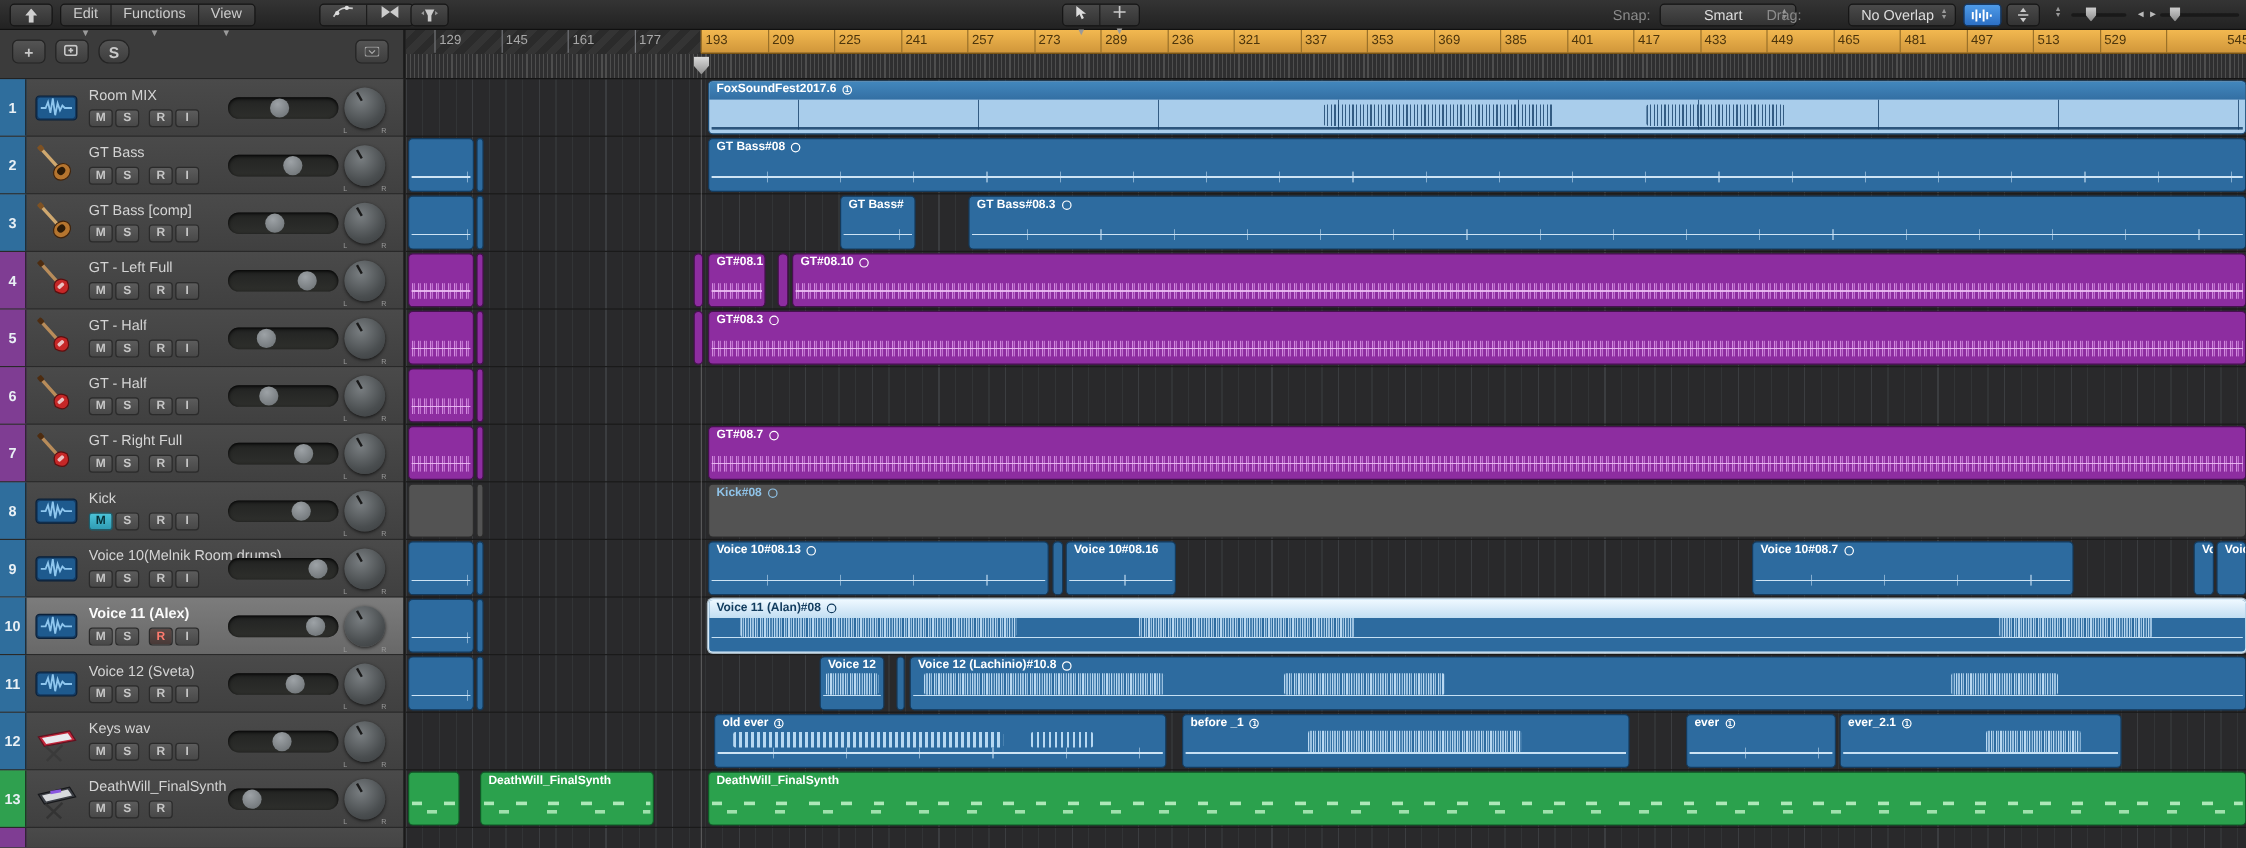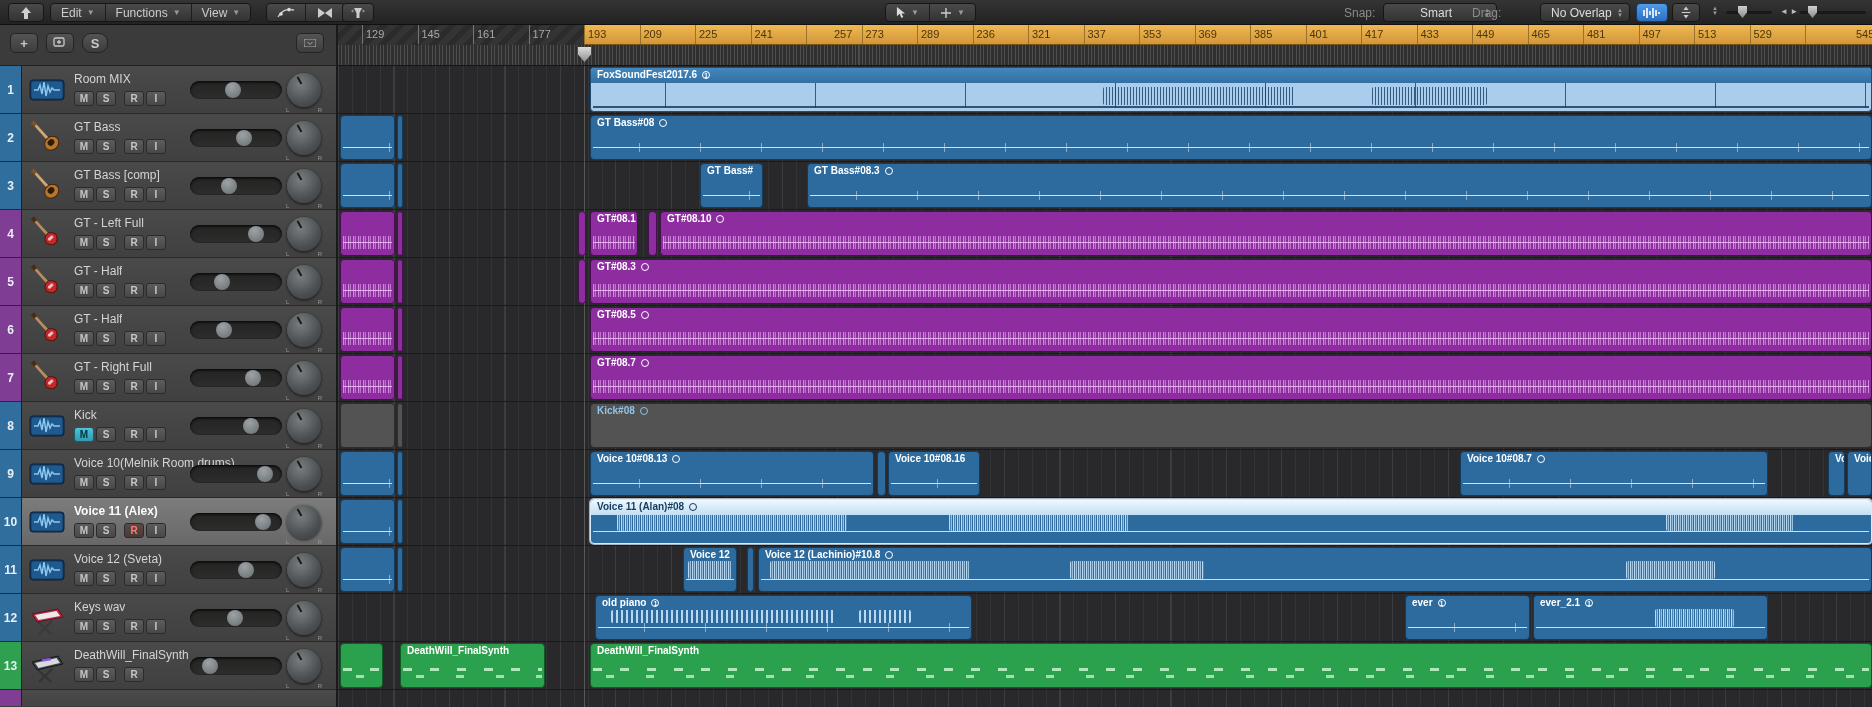--- a/index.html
+++ b/index.html
@@ -9,21 +9,21 @@
 
   
   .toolbar{position:absolute;left:0;top:0;width:1872px;height:25px;
            background:linear-gradient(#343434,#222);border-bottom:1px solid #101010;z-index:30;}
   .tb-btn,.tb-seg{position:absolute;top:3px;height:19px;background:linear-gradient(#4a4a4a,#333);
            border:1px solid #161616;border-radius:4px;color:#ccc;font-size:12px;
            display:flex;align-items:center;}
   .tb-btn{padding:0 8px;justify-content:center;gap:4px;}
   .tb-seg{padding:0;}
   .tb-seg .seg{display:flex;align-items:center;gap:5px;padding:0 10px;height:100%;
-           border-right:1px solid #1c1c1c;color:#ccc;font-size:12px;}
+           border-right:1px solid #1c1c1c;color:#ccc;font-size:12px;flex-direction:column;}
   .tb-seg .seg:last-child{border-right:none;}
   .dd{font-size:8px;color:#9a9a9a;}
   .tb-label{position:absolute;top:6px;font-size:12px;color:#8b8b8b;}
   .tb-select{position:absolute;top:3px;height:19px;background:linear-gradient(#4a4a4a,#333);
            border:1px solid #161616;border-radius:4px;color:#ddd;font-size:12px;
            display:flex;align-items:center;justify-content:space-between;padding:0 6px 0 10px;}
   .spin{display:flex;flex-direction:column;font-size:6px;line-height:5px;color:#999;}
   .tb-btn.active{background:linear-gradient(#4e9be8,#2c6fc4);border-color:#123a6b;}
   .zslider{position:absolute;top:11px;height:3px;background:#191919;border-radius:2px;}
   .zhandle{position:absolute;top:-5px;width:9px;height:12px;background:linear-gradient(#cfcfcf,#8a8a8a);
@@ -299,21 +299,21 @@
         <span class="tlab" style="left: 194.5px;">177</span>
         <div class="tick or" style="left: 246px;"></div>
         <span class="tlab or" style="left: 250px;">193</span>
         <div class="tick or" style="left: 301.5px;"></div>
         <span class="tlab or" style="left: 305.5px;">209</span>
         <div class="tick or" style="left: 357px;"></div>
         <span class="tlab or" style="left: 361px;">225</span>
         <div class="tick or" style="left: 412.5px;"></div>
         <span class="tlab or" style="left: 416.5px;">241</span>
         <div class="tick or" style="left: 468px;"></div>
-        <span class="tlab or" style="left: 472px; margin-left: 24px;">257</span>
+        <span class="tlab or" style="left: 472px;">257</span>
         <div class="tick or" style="left: 523.5px;"></div>
         <span class="tlab or" style="left: 527.5px;">273</span>
         <div class="tick or" style="left: 579px;"></div>
         <span class="tlab or" style="left: 583px;">289</span>
         <div class="tick or" style="left: 634.5px;"></div>
         <span class="tlab or" style="left: 638.5px;">236</span>
         <div class="tick or" style="left: 690px;"></div>
         <span class="tlab or" style="left: 694px;">321</span>
         <div class="tick or" style="left: 745.5px;"></div>
         <span class="tlab or" style="left: 749.5px;">337</span>
@@ -776,27 +776,20 @@
             <span class="circ"></span>
           </div>
           <div class="wave w-dense"></div>
         </div>
       </div>
       <div class="lane">
         <div class="reg s-purple" style="left: 2px; width: 55px;">
           <div class="wave w-dense"></div>
         </div>
         <div class="reg s-purple" style="left: 59px; width: 6px;"></div>
-        <div class="reg s-purple" style="left: 252px; width: 1282px;">
-          <div class="reg-label">
-            <span>GT#08.5</span>
-            <span class="circ"></span>
-          </div>
-          <div class="wave w-dense"></div>
-        </div>
       </div>
       <div class="lane">
         <div class="reg s-purple" style="left: 2px; width: 55px;">
           <div class="wave w-dense"></div>
         </div>
         <div class="reg s-purple" style="left: 59px; width: 6px;"></div>
         <div class="reg s-purple" style="left: 252px; width: 1282px;">
           <div class="reg-label">
             <span>GT#08.7</span>
             <span class="circ"></span>
@@ -826,21 +819,21 @@
           </div>
           <div class="wave w-thin"></div>
         </div>
         <div class="reg s-blue" style="left: 539px; width: 9px;"></div>
         <div class="reg s-blue" style="left: 550px; width: 92px;">
           <div class="reg-label">
             <span>Voice 10#08.16</span>
           </div>
           <div class="wave w-thin"></div>
         </div>
-        <div class="reg s-blue" style="left: 1122px; width: 308px;">
+        <div class="reg s-blue" style="left: 1122px; width: 268px;">
           <div class="reg-label">
             <span>Voice 10#08.7</span>
             <span class="circ"></span>
           </div>
           <div class="wave w-thin"></div>
         </div>
         <div class="reg s-blue" style="left: 1490px; width: 17px;">
           <div class="reg-label">
             <span>Vo</span>
           </div>
@@ -888,27 +881,35 @@
           </div>
           <div class="wave w-loud"></div>
           <div class="patch" style="left: 1%; width: 18%;"></div>
           <div class="patch" style="left: 28%; width: 12%;"></div>
           <div class="patch" style="left: 78%; width: 8%;"></div>
         </div>
       </div>
       <div class="lane">
         <div class="reg s-blue" style="left: 257px; width: 377px;">
           <div class="reg-label">
-            <span>old piano</span>
+            <span>old ever</span>
             <span class="circ">1</span>
           </div>
           <div class="wave w-thin"></div>
           <div class="patch p-piano" style="left: 4%; width: 60%;"></div>
           <div class="patch p-piano" style="left: 70%; width: 14%;"></div>
         </div>
+        <div class="reg s-blue" style="left: 647px; width: 373px;">
+          <div class="reg-label">
+            <span>before _1</span>
+            <span class="circ">1</span>
+          </div>
+          <div class="wave w-loud"></div>
+          <div class="patch" style="left: 28%; width: 48%;"></div>
+        </div>
         <div class="reg s-blue" style="left: 1067px; width: 125px;">
           <div class="reg-label">
             <span>ever</span>
             <span class="circ">1</span>
           </div>
           <div class="wave w-thin"></div>
         </div>
         <div class="reg s-blue" style="left: 1195px; width: 235px;">
           <div class="reg-label">
             <span>ever_2.1</span>

